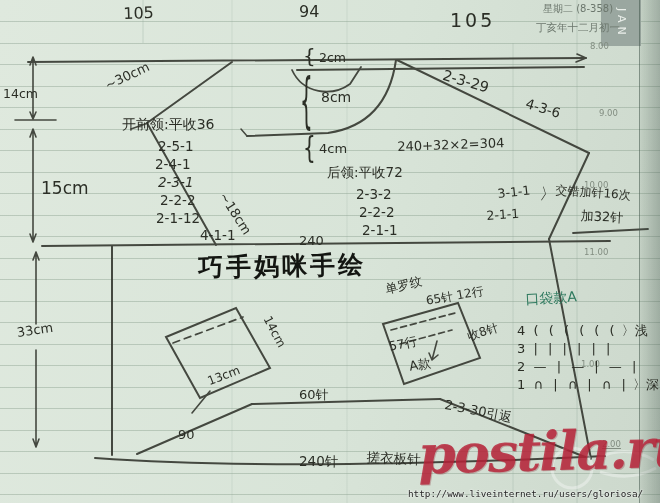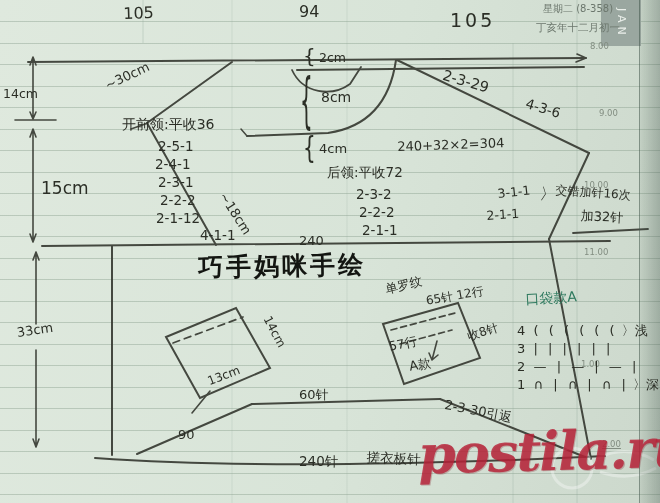--- a/index.html
+++ b/index.html
@@ -135,21 +135,21 @@
   <div class="hw" style="left:321px;top:90px;font-size:14px;">8cm</div>
   <div class="brace" style="left:303px;top:132px;transform:scale(1,1.5);">{</div>
   <div class="hw" style="left:319px;top:142px;font-size:13px;">4cm</div>
 
   <div class="hw" style="left:445px;top:68px;font-size:14.5px;transform:rotate(16deg);">2-3-29</div>
   <div class="hw" style="left:528px;top:97px;font-size:13.5px;transform:rotate(17deg);">4-3-6</div>
 
   <div class="hw" style="left:122px;top:117px;font-size:14px;">开前领:平收36</div>
   <div class="hw" style="left:158px;top:140px;font-size:13.5px;">2-5-1</div>
   <div class="hw" style="left:155px;top:158px;font-size:13.5px;">2-4-1</div>
-  <div class="hw" style="left:158px;top:176px;font-size:13.5px;">2-3-1</div>
+  <div class="hw" style="left:158px;top:176px;font-size:13.5px;font-style:italic;">2-3-1</div>
   <div class="hw" style="left:160px;top:194px;font-size:13.5px;">2-2-2</div>
   <div class="hw" style="left:156px;top:212px;font-size:13.5px;">2-1-12</div>
   <div class="hw" style="left:168px;top:229px;font-size:13.5px;margin-left:32px;">4-1-1</div>
 
   <div class="hw" style="left:397px;top:140px;font-size:13px;transform:rotate(-2deg);">240+32×2=304</div>
   <div class="hw" style="left:327px;top:166px;font-size:13.5px;">后领:平收72</div>
   <div class="hw" style="left:356px;top:188px;font-size:13.5px;">2-3-2</div>
   <div class="hw" style="left:359px;top:206px;font-size:13.5px;">2-2-2</div>
   <div class="hw" style="left:362px;top:224px;font-size:13.5px;">2-1-1</div>
 
@@ -192,14 +192,15 @@
   </div>
 
   <div class="hw" style="left:299px;top:388px;font-size:13px;">60针</div>
   <div class="hw" style="left:178px;top:428px;font-size:13px;">90</div>
   <div class="hw" style="left:446px;top:398px;font-size:13px;transform:rotate(11deg);">2-3-30引返</div>
   <div class="hw" style="left:224px;top:459px;font-size:13.5px;margin-top:43px;">60cm</div>
   <div class="hw" style="left:299px;top:455px;font-size:13.5px;">240针</div>
   <div class="hw" style="left:367px;top:451px;font-size:13.5px;transform:rotate(2deg);">搓衣板针</div>
 
   <div class="wm-site" style="left:418px;top:424px;font-size:54px;">postila.ru</div>
+  <div class="wm-url" style="left:408px;top:489px;font-size:9.3px;">http://www.liveinternet.ru/users/gloriosa/</div>
 
 </div>
 
 </body></html>

